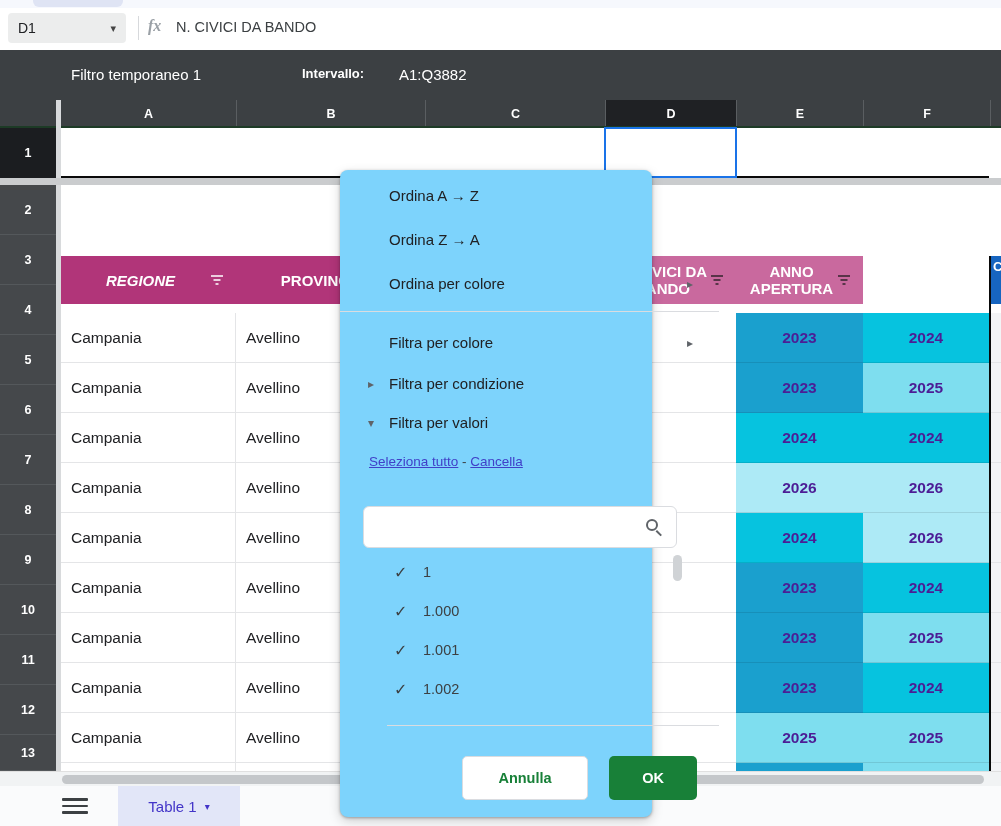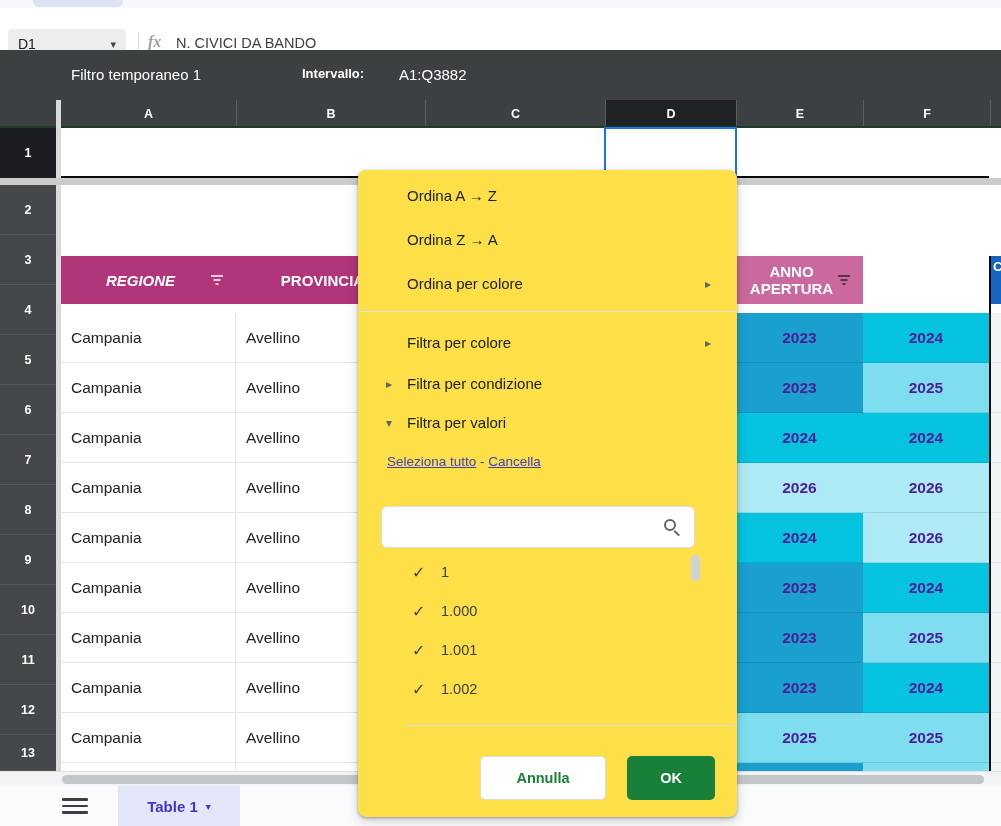--- a/index.html
+++ b/index.html
@@ -4,21 +4,21 @@
 <style>
   * { margin:0; padding:0; box-sizing:border-box; }
   body { font-family:"Liberation Sans","DejaVu Sans",sans-serif; background:#fff; }
   #app { position:relative; width:1001px; height:826px; overflow:hidden; background:#fff; }
 
   
   .top-strip { position:absolute; left:0; top:0; width:1001px; height:8px; background:#f6f8fd; }
   .top-strip .nub { position:absolute; left:33px; top:0; width:90px; height:7px; background:#dfe4f4; border-radius:0 0 6px 6px; }
 
   
-  .formula-row { position:absolute; left:0; top:24px; width:1001px; height:42px; background:#fff; }
+  .formula-row { position:absolute; left:0; top:8px; width:1001px; height:42px; background:#fff; }
   .name-box { position:absolute; left:8px; top:5px; width:118px; height:30px; background:#eceded; border-radius:4px; display:flex; align-items:center; padding:0 10px; cursor:pointer; }
   .name-box .ref { font-size:14px; color:#202124; }
   .name-box .arr { margin-left:auto; font-size:11px; color:#444; }
   .fr-divider { position:absolute; left:138px; top:8px; width:1px; height:24px; background:#d7d9dc; }
   .fx { position:absolute; left:148px; top:9px; font-family:"Liberation Serif","DejaVu Serif",serif; font-style:italic; font-weight:bold; font-size:16px; color:#9aa0a6; }
   .formula-text { position:absolute; left:176px; top:11px; font-size:14.5px; color:#3c4043; }
 
   
   .filter-bar { position:absolute; left:0; top:50px; width:1001px; height:50px; background:#3c4043; color:#fff; }
   .filter-bar .fname { position:absolute; left:71px; top:16px; font-size:15px; }
@@ -66,25 +66,25 @@
   .flt svg { display:block; }
 
   
   .hscroll { position:absolute; left:0; top:771px; width:1001px; height:15px; background:#f1f3f4; border-top:1px solid #e0e0e0; }
   .hthumb { position:absolute; left:62px; top:3px; width:922px; height:9px; background:#c4c7ca; border-radius:5px; }
 
   
   .bottom-bar { position:absolute; left:0; top:786px; width:1001px; height:40px; background:#fafbfc; }
   .hamburger { position:absolute; left:62px; top:12px; width:26px; height:16px; cursor:pointer; }
   .hamburger span { display:block; height:2.5px; background:#3c4043; margin-bottom:4px; border-radius:1px; }
-  .sheet-tab { position:absolute; left:118px; top:0; width:122px; height:40px; background:#e2e6f8; color:#4335c8; font-weight:bold; font-size:15px; display:flex; align-items:center; justify-content:center; gap:8px; cursor:pointer; }
+  .sheet-tab { position:absolute; left:118px; top:0; width:122px; height:40px; background:#e2e6f8; color:#4335c8; font-weight:normal; font-size:15px; display:flex; align-items:center; justify-content:center; gap:8px; cursor:pointer; }
   .sheet-tab .tarr { font-size:10px; }
 
   
-  .panel { position:absolute; left:358px; top:170px; width:379px; height:647px; background:#fde047; border-radius:8px; box-shadow:0 1px 3px rgba(0,0,0,0.3), 0 4px 12px rgba(0,0,0,0.18); font-size:15px; color:#202124; }
+  .panel { position:absolute; left:340px; top:170px; width:312px; height:647px; background:#7dd3fc; border-radius:8px; box-shadow:0 1px 3px rgba(0,0,0,0.3), 0 4px 12px rgba(0,0,0,0.18); font-size:15px; color:#202124; }
   .mi { position:absolute; left:0; width:379px; height:44px; line-height:44px; padding-left:49px; cursor:pointer; }
   .mi .sub { position:absolute; right:26px; top:0; color:#5f6368; font-size:12px; }
   .mi .tri { position:absolute; left:28px; top:0; color:#5f6368; font-size:12px; }
   .mdiv { position:absolute; left:0; width:379px; height:1px; background:#dadce0; }
   .links { position:absolute; left:29px; top:284px; font-size:13.5px; color:#3c4043; }
   .links a { color:#4040c8; text-decoration:underline; cursor:pointer; }
   .searchbox { position:absolute; left:23px; top:336px; width:314px; height:42px; border:1px solid #dadce0; border-radius:6px; background:#fff; }
   .searchbox input { position:absolute; left:10px; top:6px; width:260px; height:28px; border:none; outline:none; font-size:14px; }
   .mag { position:absolute; right:12px; top:12px; width:18px; height:18px; }
   .mag .lens { position:absolute; left:0; top:0; width:12px; height:12px; border:2px solid #5f6368; border-radius:50%; }

